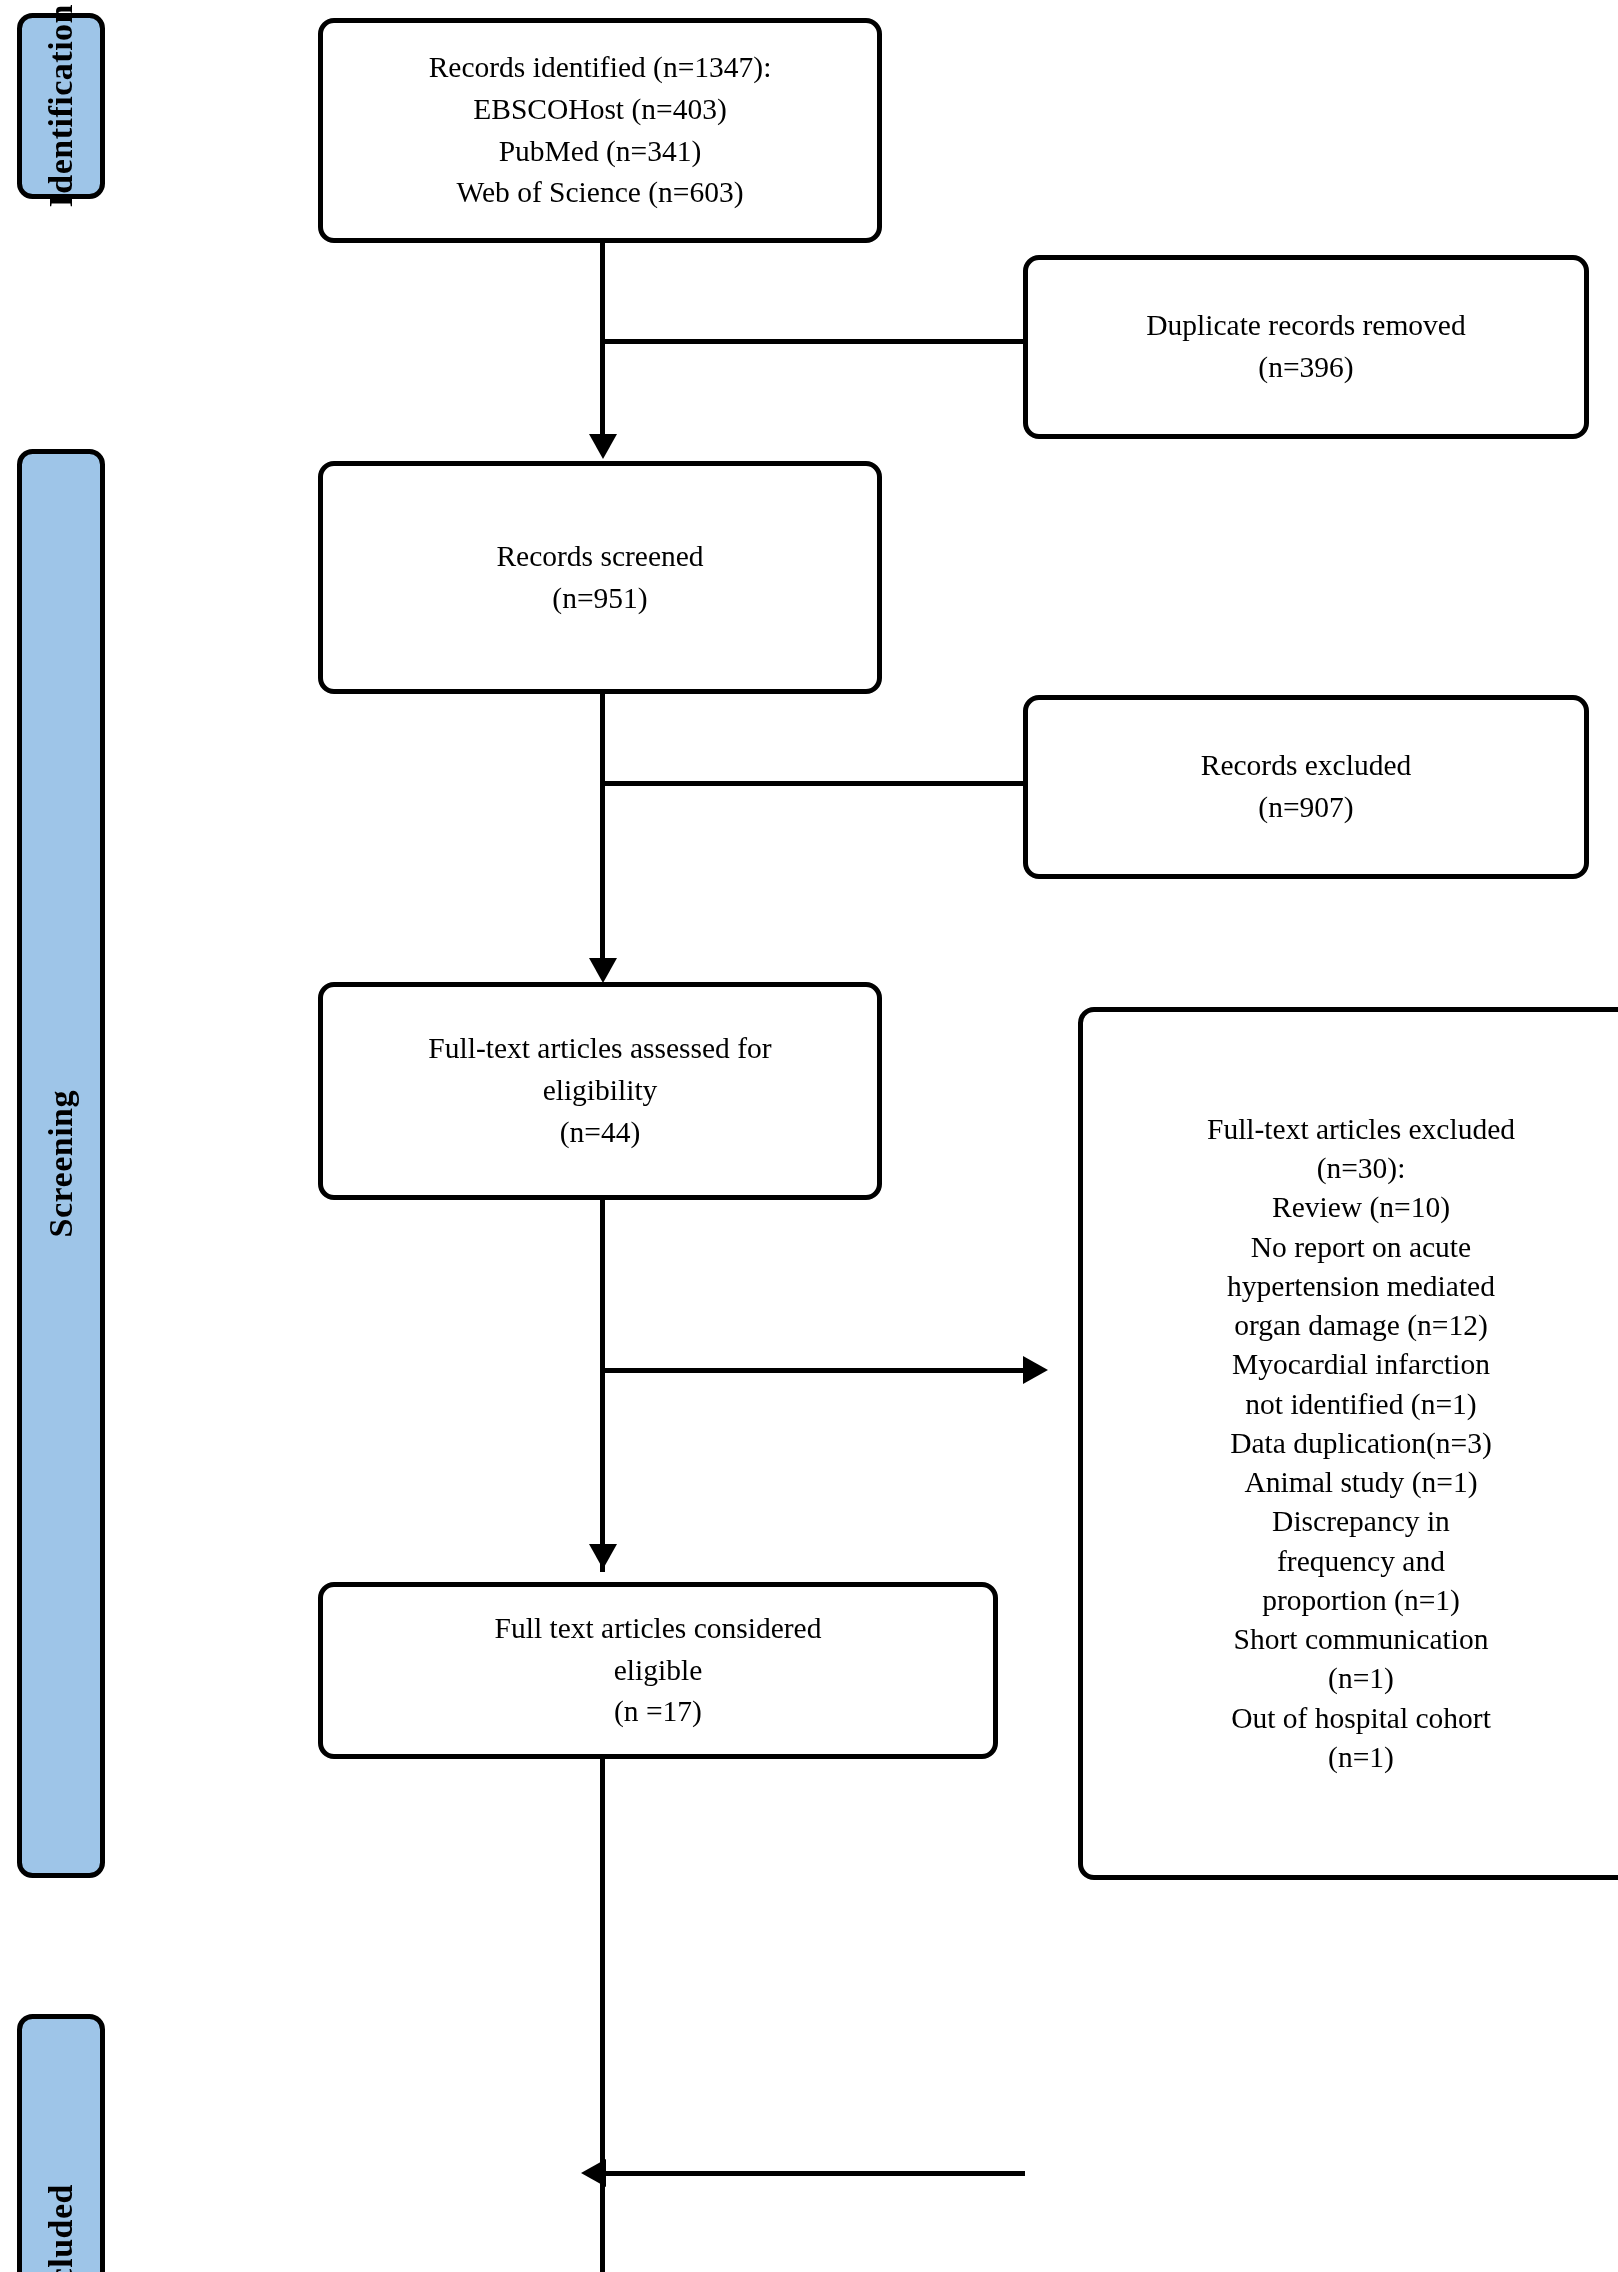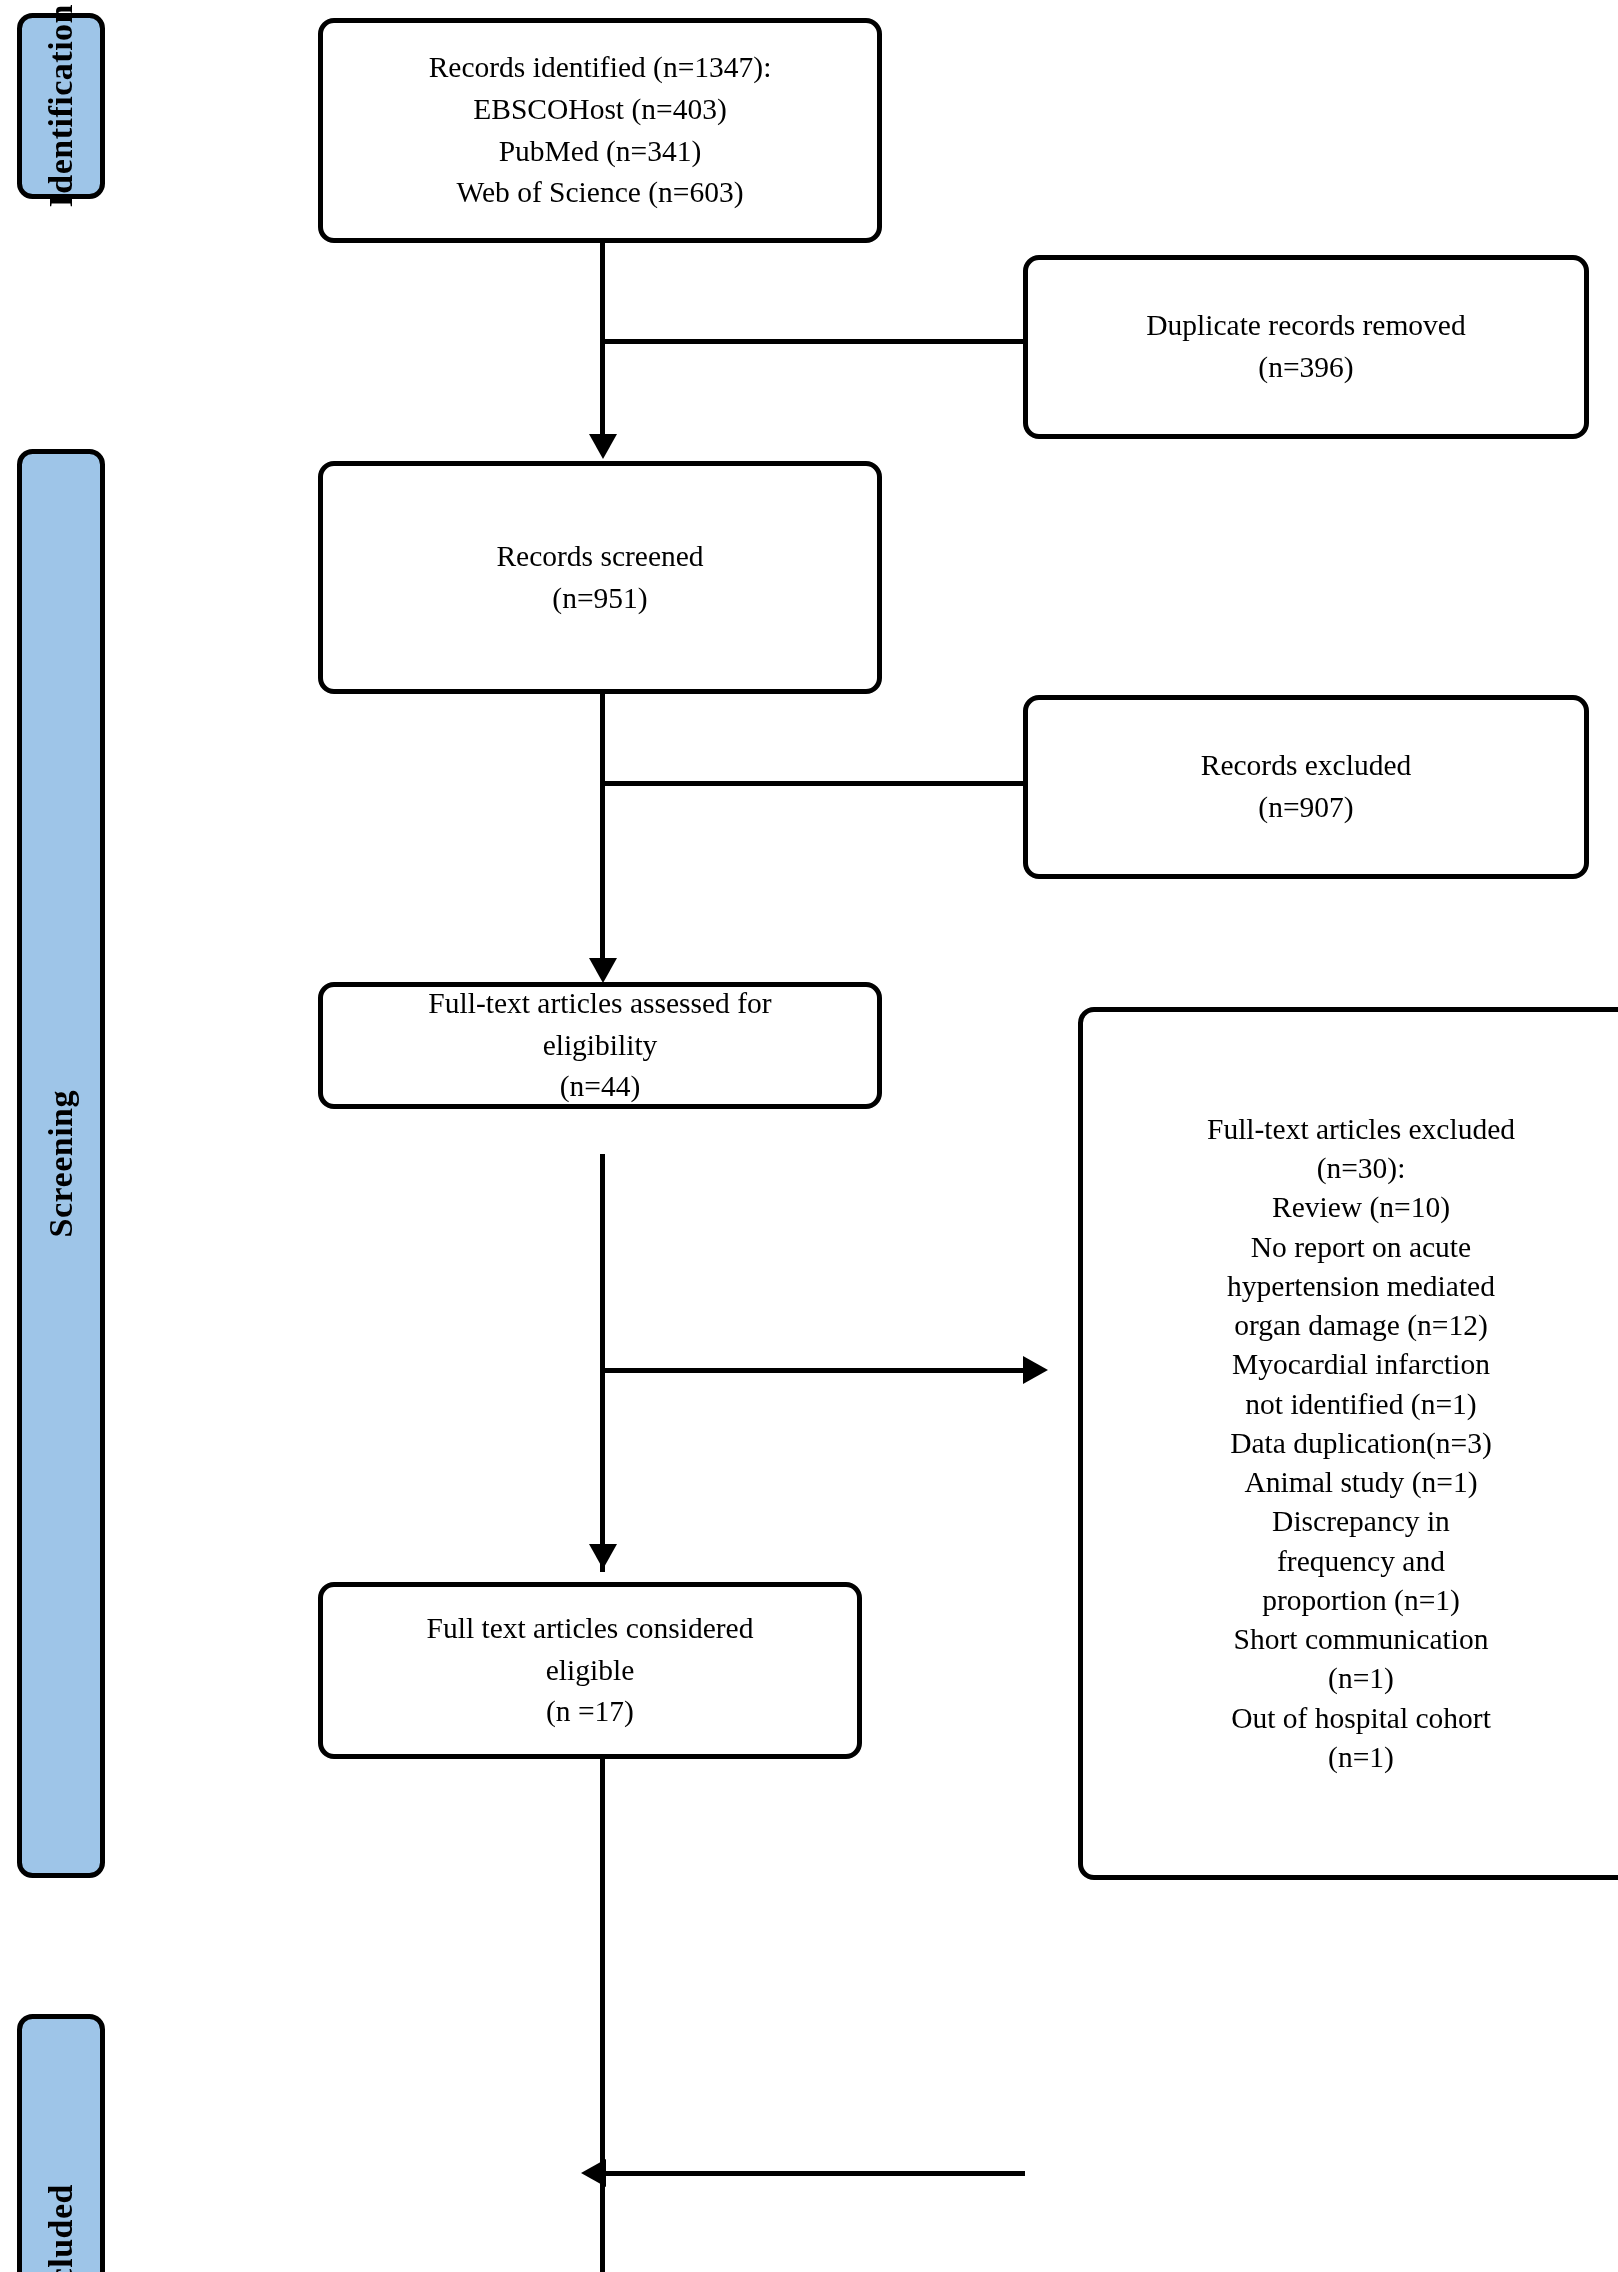--- a/index.html
+++ b/index.html
@@ -118,21 +118,21 @@
   <div class="box" style="left:318px; top:461px; width:564px; height:233px;">
     <span class="box-text">Records screened
 (n=951)</span>
   </div>
 
   <div class="box" style="left:1023px; top:695px; width:566px; height:184px;">
     <span class="box-text">Records excluded
 (n=907)</span>
   </div>
 
-  <div class="box" style="left:318px; top:982px; width:564px; height:127px;align-items:center;">
+  <div class="box" style="left:318px; top:982px; width:564px; height:218px;align-items:center;">
     <span class="box-text">Full-text articles assessed for
 eligibility
 (n=44)</span>
   </div>
 
   <div class="box" style="left:1078px; top:1007px; width:566px; height:873px;">
     <span class="box-text tight">Full-text articles excluded
 (n=30):
 Review (n=10)
 No report on acute
@@ -144,21 +144,21 @@
 Animal study (n=1)
 Discrepancy in
 frequency and
 proportion (n=1)
 Short communication
 (n=1)
 Out of hospital cohort
 (n=1)</span>
   </div>
 
-  <div class="box" style="left:318px; top:1582px; width:544px; height:177px;">
+  <div class="box" style="left:318px; top:1582px; width:680px; height:177px;">
     <span class="box-text">Full text articles considered
 eligible
 (n =17)</span>
   </div>
 
 
 </div>
 
 
 </body></html>

